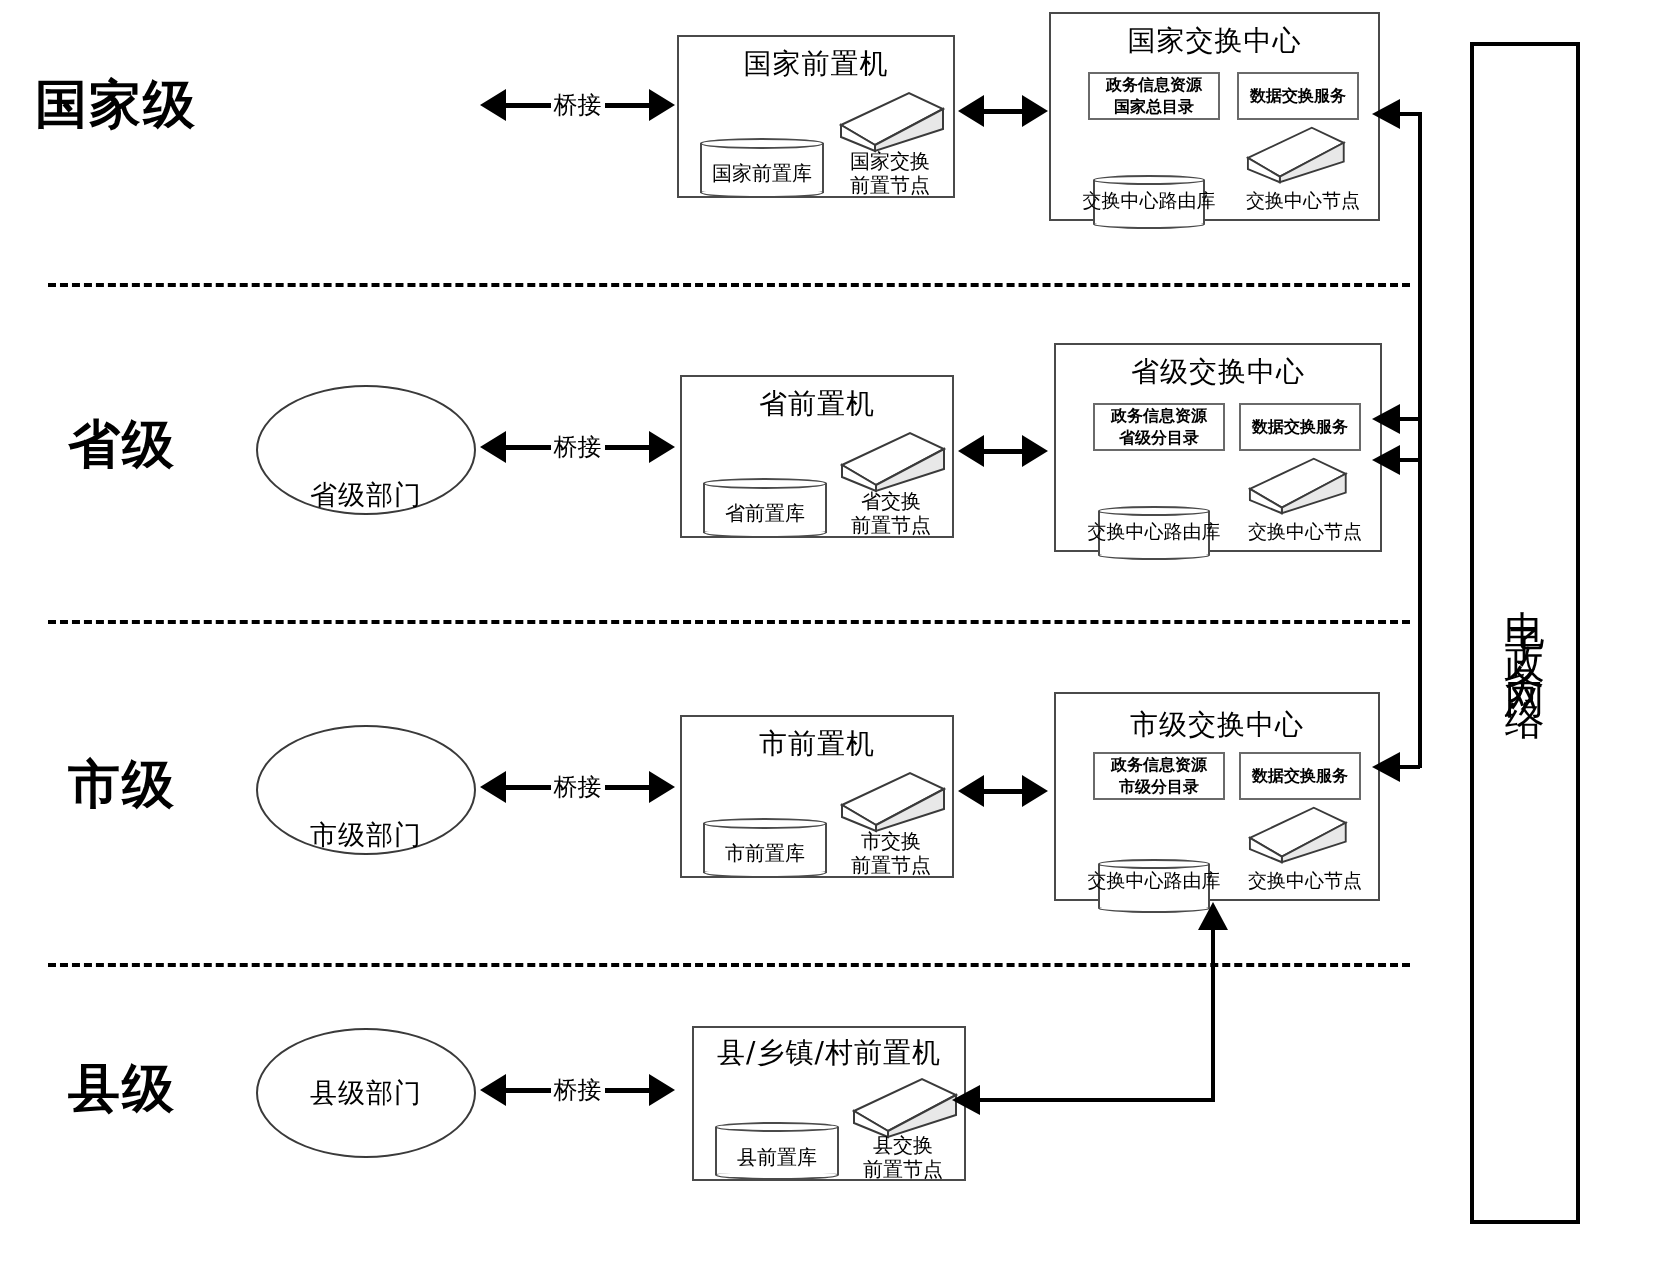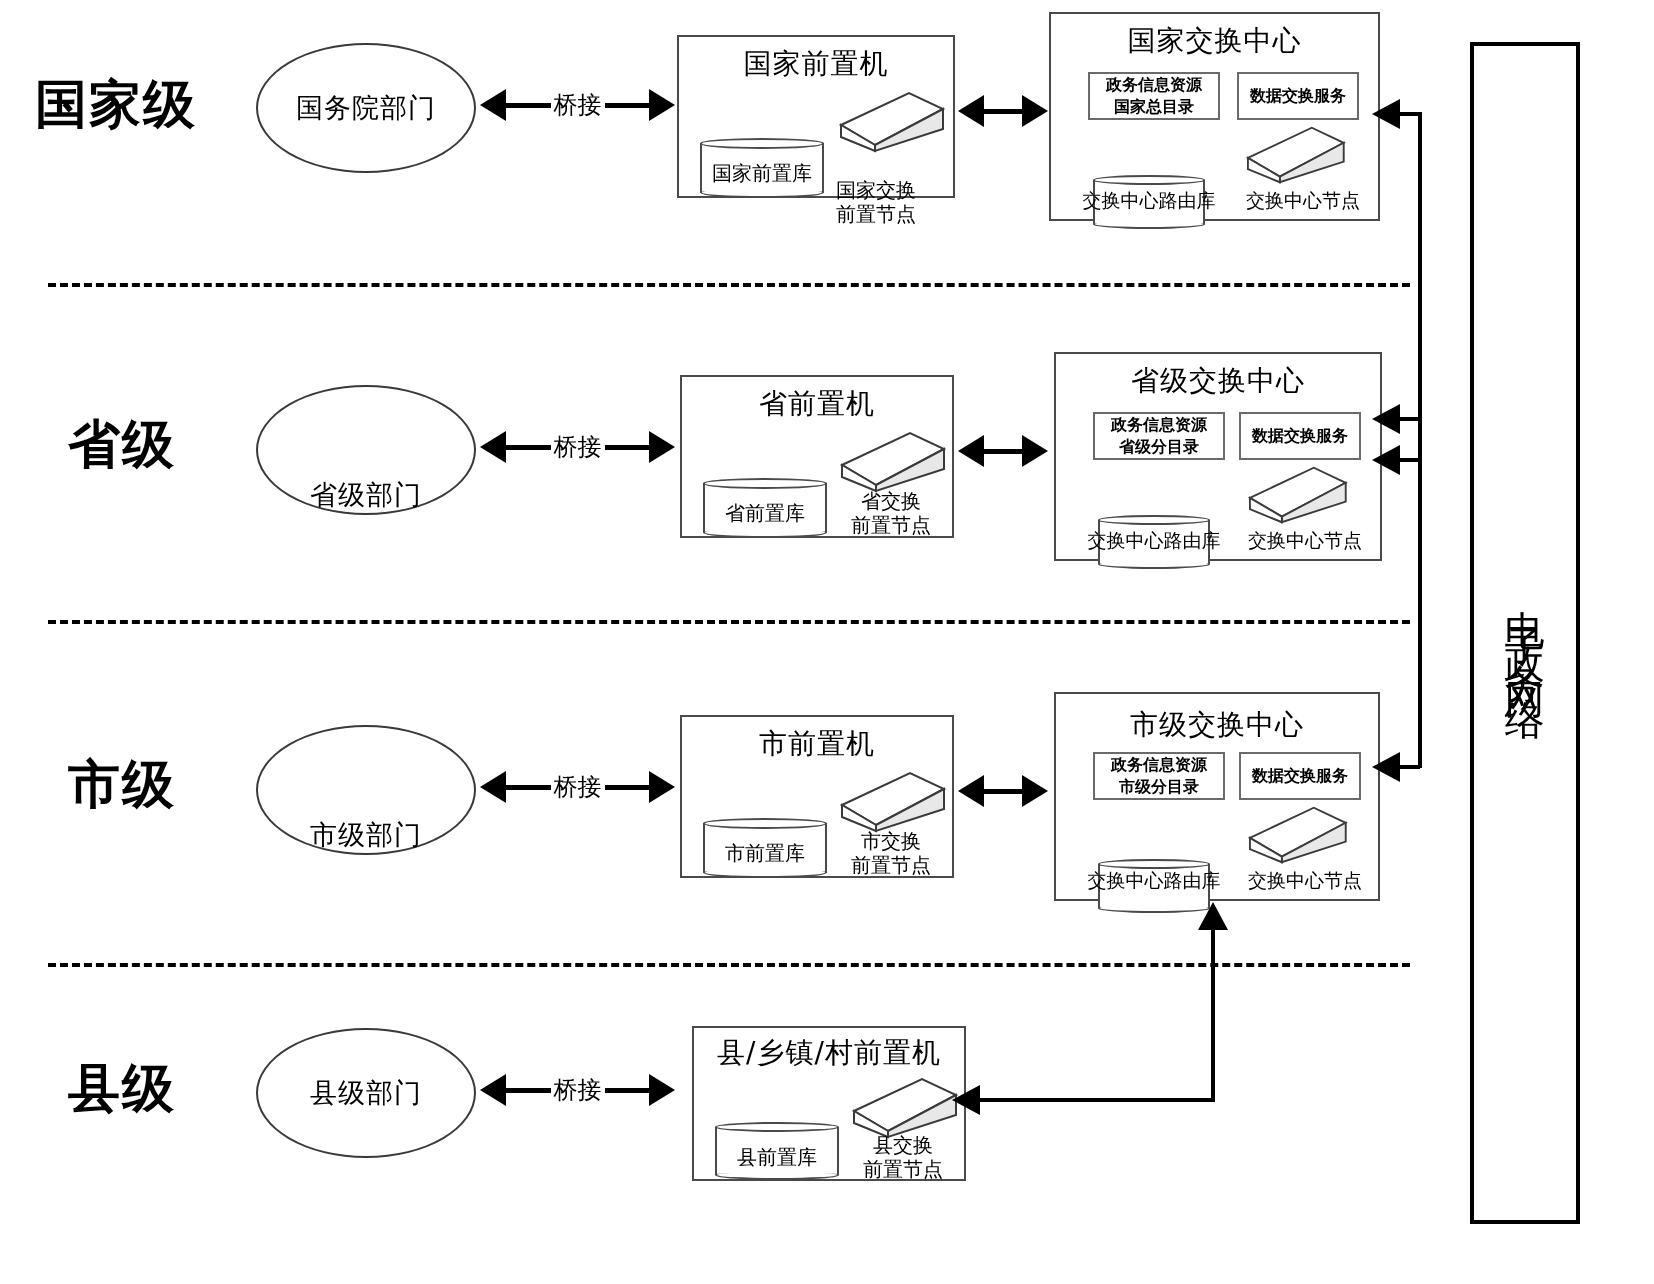--- a/index.html
+++ b/index.html
@@ -196,23 +196,20 @@
 
   <div class="abs tier-label" style="left:35px; top:78px;">国家级</div>
   <div class="abs tier-label" style="left:68px; top:418px;">省级</div>
   <div class="abs tier-label" style="left:68px; top:758px;">市级</div>
   <div class="abs tier-label" style="left:68px; top:1062px;">县级</div>
 
   <div class="abs divider" style="left:48px; top:283px; width:1362px;"></div>
   <div class="abs divider" style="left:48px; top:620px; width:1362px;"></div>
   <div class="abs divider" style="left:48px; top:963px; width:1362px;"></div>
 
-  <div class="abs dept-ellipse" style="left:256px; top:43px; width:216px; height:126px;">
-    <span>国务院部门</span>
-  </div>
 
   <div class="abs bridge" style="left:480px; top:87px; width:195px;">
     <div class="head-l"></div>
     <div class="bar"></div>
     <div class="txt">桥接</div>
     <div class="bar"></div>
     <div class="head-r"></div>
   </div>
 
   <div class="abs box" style="left:677px; top:35px; width:278px; height:163px;">
@@ -221,21 +218,21 @@
       <div class="body"></div>
         <div class="bot"></div>
         <div class="top"></div>
     </div>
     <div class="abs cap" style="left:12px; top:124px; width:142px;">国家前置库</div>
     <svg class="abs slab" style="left:152px; top:52px;" width="116" height="66" viewBox="0 0 116 66">
       <polygon points="10,36 78,4 112,20 44,56" fill="#ffffff" stroke="#3a3a3a" stroke-width="2"></polygon>
       <polygon points="112,20 112,40 44,62 44,56" fill="#e8e8e8" stroke="#3a3a3a" stroke-width="2"></polygon>
       <polygon points="10,36 10,48 44,62 44,56" fill="#ffffff" stroke="#3a3a3a" stroke-width="2"></polygon>
     </svg>
-    <div class="abs cap" style="left:136px; top:112px; width:122px;margin-top:29px;">
+    <div class="abs cap" style="left:150px; top:112px; width:122px;">
       <div>国家交换</div>
       <div>前置节点</div>
     </div>
   </div>
 
   <div class="abs bridge" style="left:958px; top:93px; width:90px;">
     <div class="head-l"></div>
     <div class="bar"></div>
     <div class="head-r"></div>
   </div>
@@ -293,21 +290,21 @@
       <div>前置节点</div>
     </div>
   </div>
 
   <div class="abs bridge" style="left:958px; top:433px; width:90px;">
     <div class="head-l"></div>
     <div class="bar"></div>
     <div class="head-r"></div>
   </div>
 
-  <div class="abs box" style="left:1054px; top:352px; width:328px; height:209px;">
+  <div class="abs box" style="left:1054px; top:343px; width:328px; height:209px;">
     <div class="box-title" style="margin-top:8px;">省级交换中心</div>
     <div class="abs inner-box" style="left:37px; top:58px; width:132px; height:48px;">
       <div>政务信息资源</div>
       <div>省级分目录</div>
     </div>
     <div class="abs inner-box" style="left:183px; top:58px; width:122px; height:48px;">
       <div>数据交换服务</div>
     </div>
     <div class="abs cyl" style="left:42px; top:115px; width:112px; height:54px;">
       <div class="body"></div>

